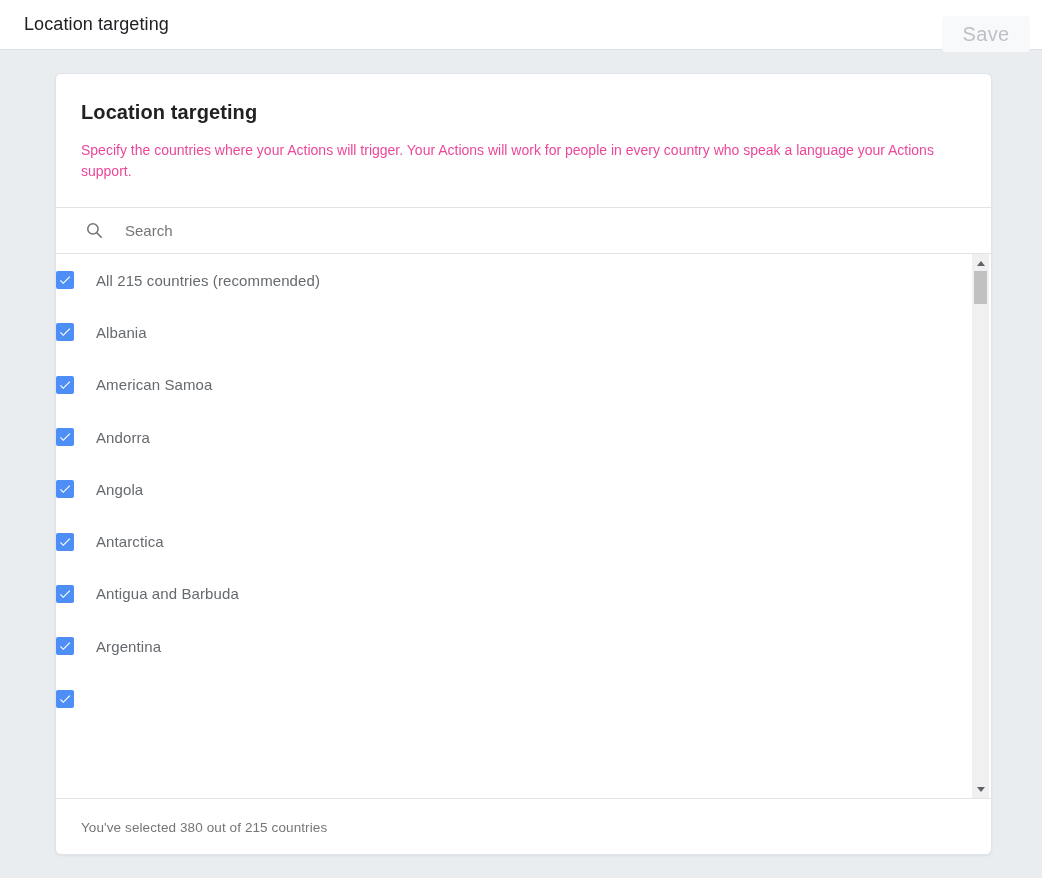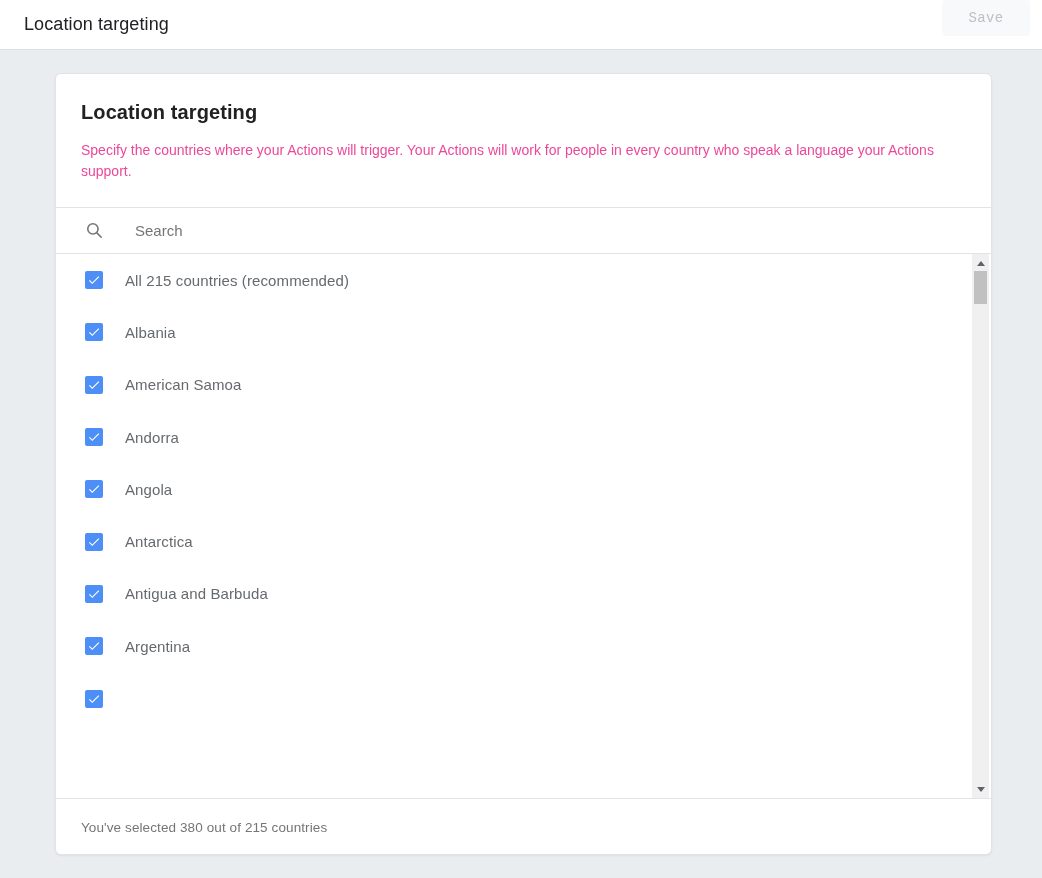--- a/index.html
+++ b/index.html
@@ -20,28 +20,28 @@
     align-items: center;
   }
   .app-bar-title {
     margin-left: 24px;
     font-size: 18px;
     color: #202124;
     letter-spacing: .1px;
   }
   .save-btn {
     position: absolute;
-    right: 12px; top: 0;
+    right: 12px; top: 16px;
     width: 88px; height: 36px;
     background: #f8f9fa;
     color: #bdc1c6;
     border: none;
     border-radius: 4px;
-    font-size: 14px;
-    font-family: Liberation Mono, monospace;
+    font-size: 20px;
+    font-family: Liberation Sans, sans-serif;
     letter-spacing: .3px;
     cursor: default;
   }
 
   
   .card {
     margin: 23px 0 0 55px;
     width: 937px;
     height: 782px;
     background: #ffffff;
@@ -72,21 +72,21 @@
     display: flex;
     align-items: center;
   }
   .search-icon {
     margin-left: 29px;
     width: 19px; height: 19px;
     display: inline-flex;
     flex: none;
   }
   .search-input {
-    margin-left: 31px;
+    margin-left: 21px;
     flex: 1;
     border: none;
     outline: none;
     font-size: 15px;
     color: #3c4043;
     font-family: "Liberation Sans", sans-serif;
     background: transparent;
   }
   .search-input::placeholder { color: #757575; opacity: 1; }
 
@@ -94,21 +94,20 @@
   .list-wrap {
     position: relative;
     height: 545px;
     border-top: 1px solid #e3e3e3;
     overflow: hidden;
   }
   .row {
     height: 52.3px;
     display: flex;
     align-items: center;
-    padding-left: 29px;
     cursor: pointer;
   }
   .cb {
     width: 18px; height: 18px;
     flex: none;
     background: #4d8ff7;
     border-radius: 2px;
     display: inline-flex;
     align-items: center;
     justify-content: center;

